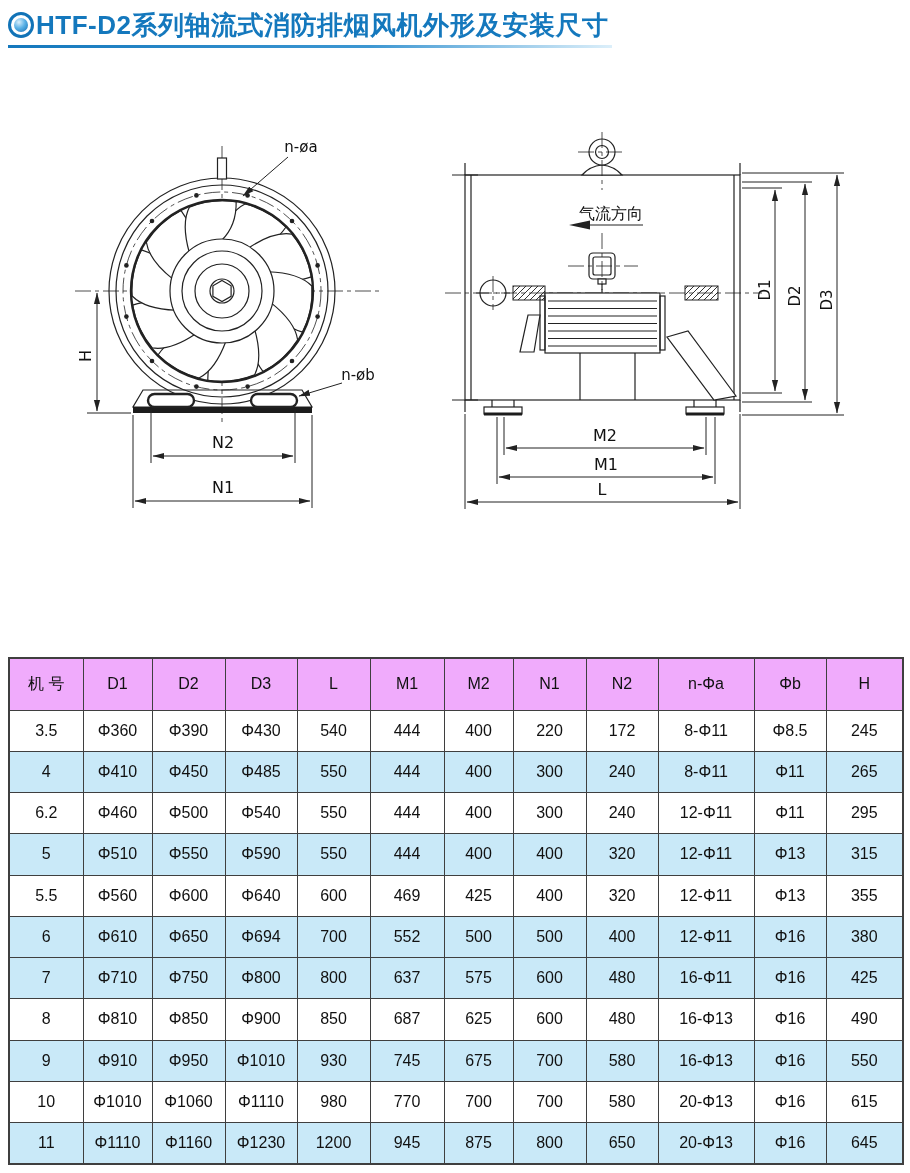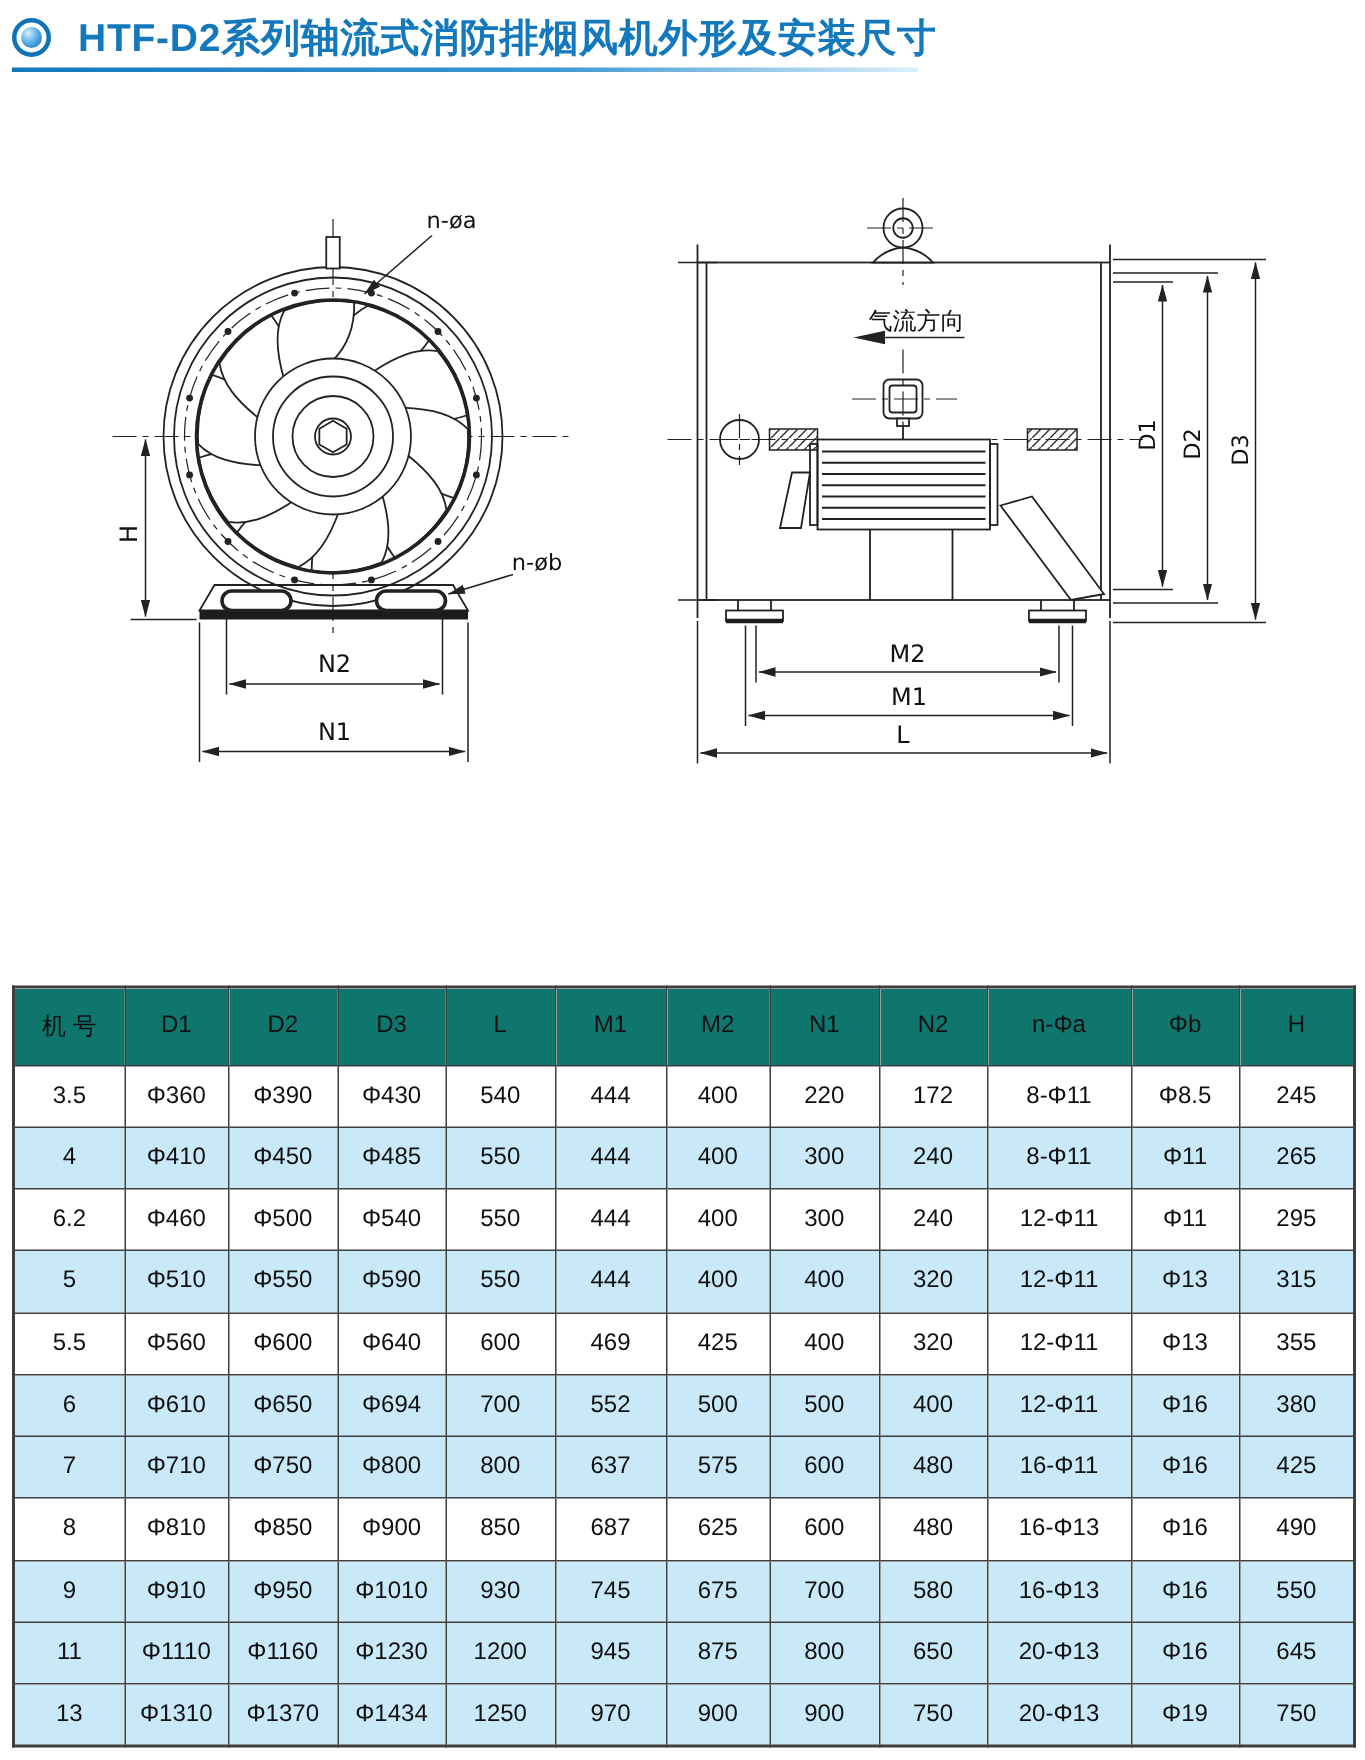--- a/index.html
+++ b/index.html
@@ -2,21 +2,21 @@
 <html><head>
 <meta charset="utf-8">
 <style>
   html,body{margin:0;padding:0;}
   body{
     width:910px;height:1173px;position:relative;background:#ffffff;
     font-family:"Liberation Sans",sans-serif;overflow:hidden;color:#111;
   }
   
   .hdr{position:absolute;left:8px;top:10px;width:640px;}
-  .hdr-row{display:flex;align-items:center;gap:18px;}
+  .hdr-row{display:flex;align-items:center;gap:2px;}
   .bullseye{width:20px;height:20px;border:3px solid #1173b7;border-radius:50%;
     display:inline-flex;align-items:center;justify-content:center;flex:0 0 auto;}
   .ball{width:14px;height:14px;border-radius:50%;
     background:radial-gradient(circle at 35% 30%,#d9eefb 0%,#5cb2e6 45%,#0f6cb2 100%);}
   h1{margin:0;font-size:26px;line-height:30px;font-weight:bold;color:#1478bd;letter-spacing:0.5px;white-space:nowrap;}
   .title-underline{margin-top:5px;height:3px;width:604px;
     background:linear-gradient(to right,#1478bd 0%,#3d97d2 60%,#dceffa 100%);}
   
   svg{position:absolute;}
   #front-view{left:45px;top:118px;}
@@ -29,21 +29,21 @@
   svg text{fill:#111;font-family:"DejaVu Sans",sans-serif;font-size:16px;}
   svg text.sm{font-size:15px;}
   
   #dim-table{
     position:absolute;left:8px;top:657px;width:894px;height:508px;
     border-collapse:collapse;table-layout:fixed;text-align:center;
     font-size:16px;color:#111;border:2px solid #3f3f3f;background:#fff;
   }
   #dim-table th,#dim-table td{border:1px solid #3f3f3f;padding:0;overflow:hidden;white-space:nowrap;}
   #dim-table thead tr{height:52px;}
-  #dim-table thead th{background:#0f766e;font-weight:normal;}
+  #dim-table thead th{background:#f0abfc;font-weight:normal;}
   #dim-table tbody tr{height:23px;}
   #dim-table tbody tr.alt{background:#c9e9f8;}
 </style>
 </head>
 <body>
 
 <div class="page">
 
   <div class="hdr">
     <div class="hdr-row">
@@ -344,44 +344,44 @@
           <td>Φ1010</td>
           <td>930</td>
           <td>745</td>
           <td>675</td>
           <td>700</td>
           <td>580</td>
           <td>16-Φ13</td>
           <td>Φ16</td>
           <td>550</td>
         </tr>
+        <tr>
+          <td>10</td>
+          <td>Φ1010</td>
+          <td>Φ1060</td>
+          <td>Φ1110</td>
+          <td>980</td>
+          <td>770</td>
+          <td>700</td>
+          <td>700</td>
+          <td>580</td>
+          <td>20-Φ13</td>
+          <td>Φ16</td>
+          <td>615</td>
+        </tr>
         <tr class="alt">
           <td>11</td>
           <td>Φ1110</td>
           <td>Φ1160</td>
           <td>Φ1230</td>
           <td>1200</td>
           <td>945</td>
           <td>875</td>
           <td>800</td>
           <td>650</td>
           <td>20-Φ13</td>
           <td>Φ16</td>
           <td>645</td>
         </tr>
-        <tr class="alt">
-          <td>13</td>
-          <td>Φ1310</td>
-          <td>Φ1370</td>
-          <td>Φ1434</td>
-          <td>1250</td>
-          <td>970</td>
-          <td>900</td>
-          <td>900</td>
-          <td>750</td>
-          <td>20-Φ13</td>
-          <td>Φ19</td>
-          <td>750</td>
-        </tr>
       </tbody>
     </table>
 
 </div>
 
 </body></html>

